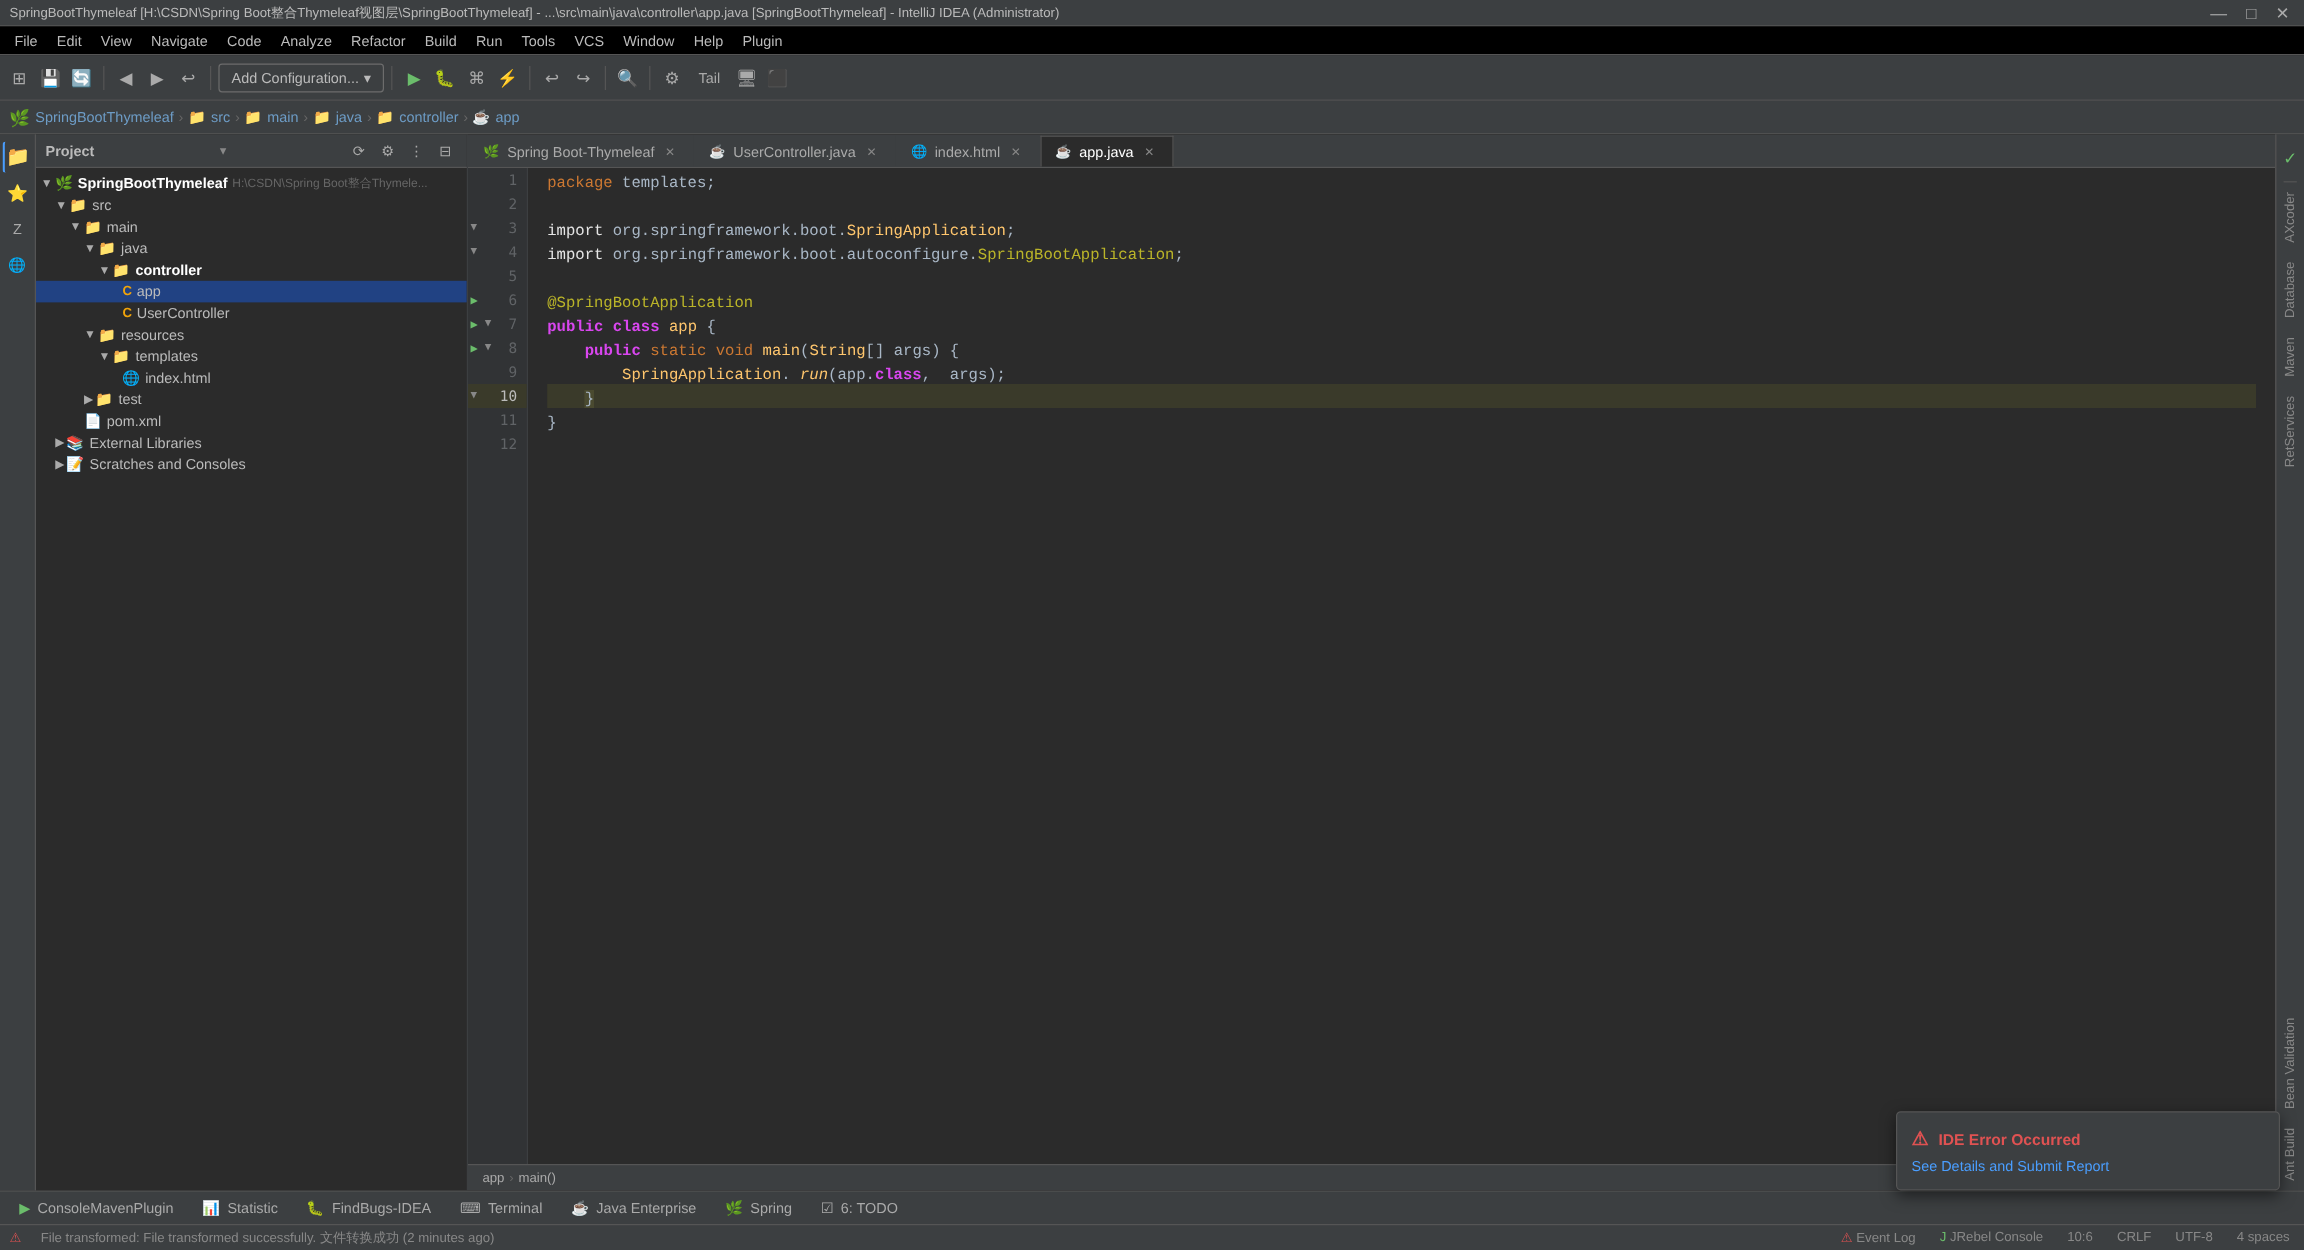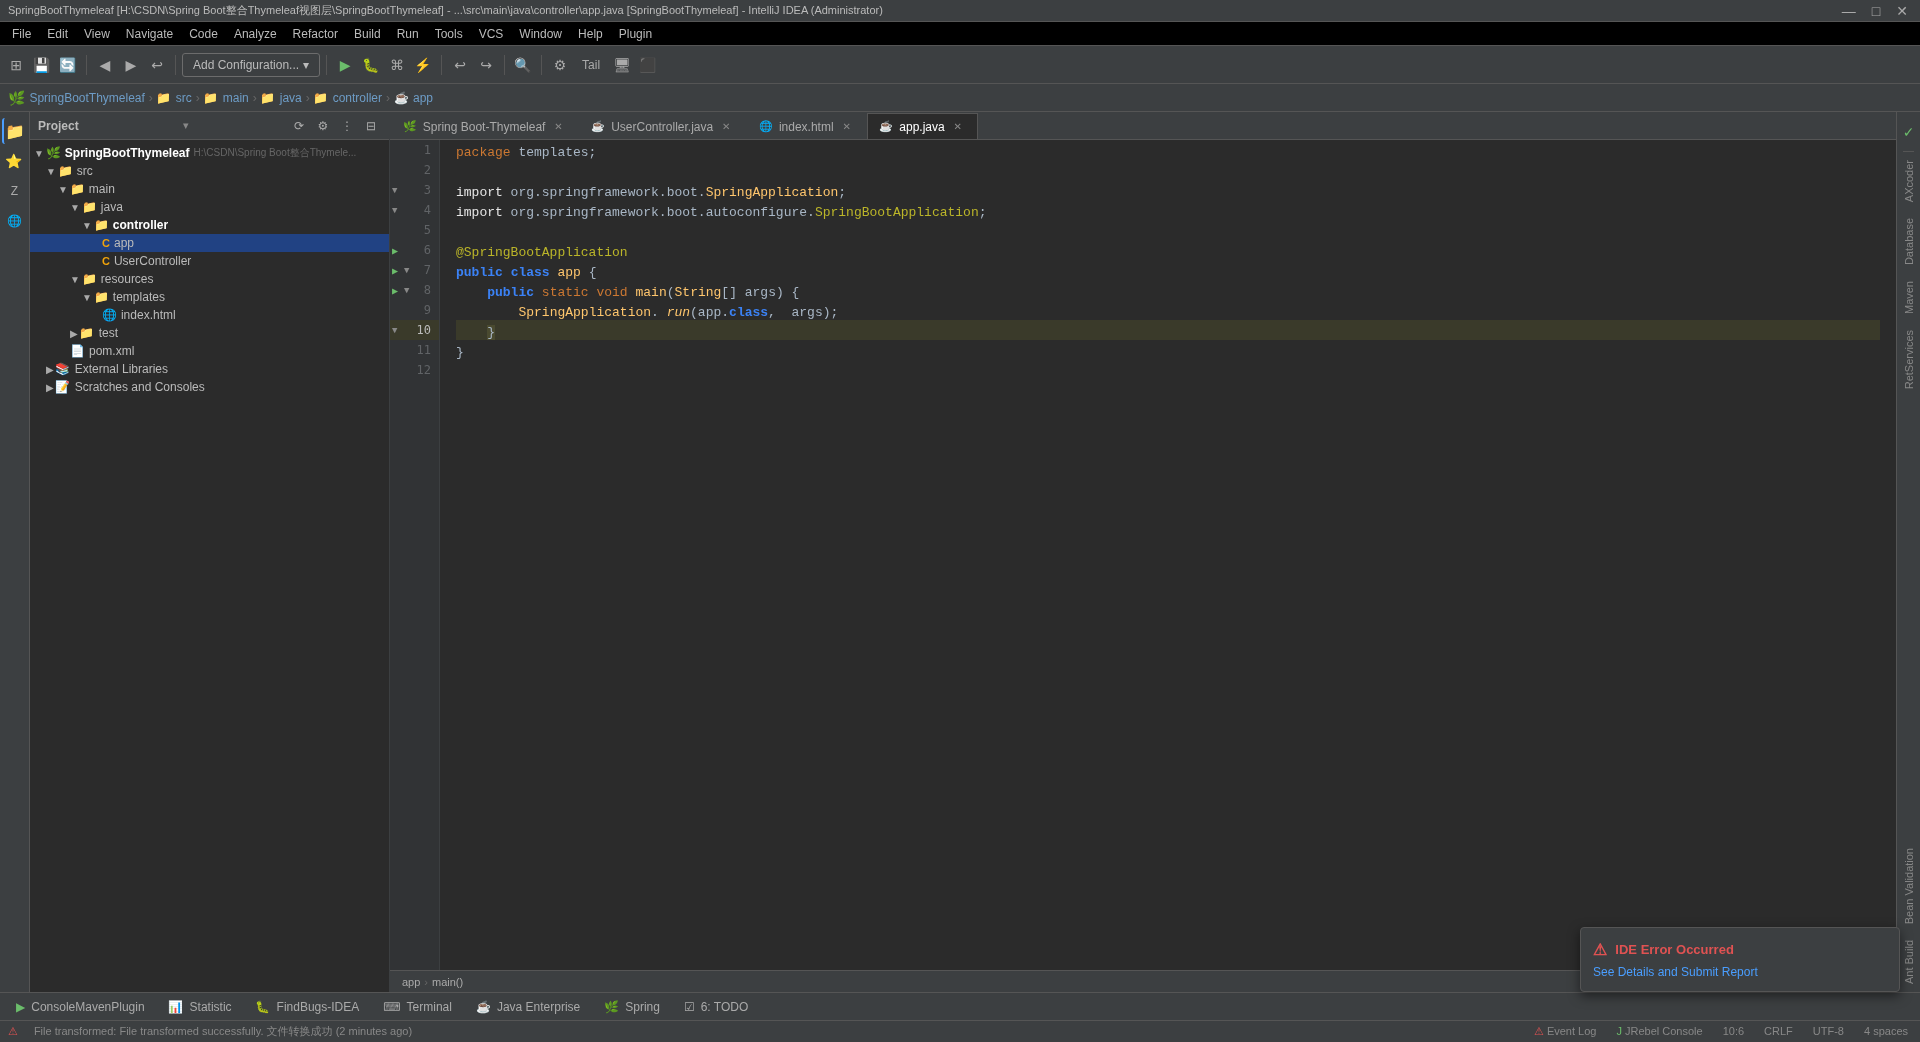--- a/index.html
+++ b/index.html
@@ -65,21 +65,21 @@
     
     #editor { flex: 1; display: flex; flex-direction: column; background: #2b2b2b; overflow: hidden; }
     #code-area { flex: 1; display: flex; overflow: hidden; }
     #gutter { width: 50px; background: #313335; border-right: 1px solid #3c3f41; padding: 0; overflow: hidden; }
     .line-number { height: 20px; display: flex; align-items: center; justify-content: flex-end; padding-right: 8px; font-size: 12px; color: #606366; font-family: 'Consolas', monospace; position: relative; }
     .line-number.active { color: #bbbbbb; }
     .line-number .gutter-icon { position: absolute; left: 2px; font-size: 10px; }
     #code-content { flex: 1; overflow: auto; padding: 0 16px; }
     .code-line { height: 20px; display: flex; align-items: flex-end; font-family: 'Consolas', 'Courier New', monospace; font-size: 13px; white-space: pre; }
     .code-line.highlighted { background: #3a3a2a; }
-    .kw { color: #3b82f6; font-weight: bold; }
+    .kw { color: #d946ef; font-weight: bold; }
     .annotation { color: #bbb529; }
     .classname { color: #ffc66d; }
     .package-kw { color: #cc7832; }
     .method { color: #ffc66d; }
     .import-kw { color: #e5e5e5; }
     .static-text { color: #cc7832; }
     .void-kw { color: #cc7832; }
     .plain { color: #a9b7c6; }
 
     

